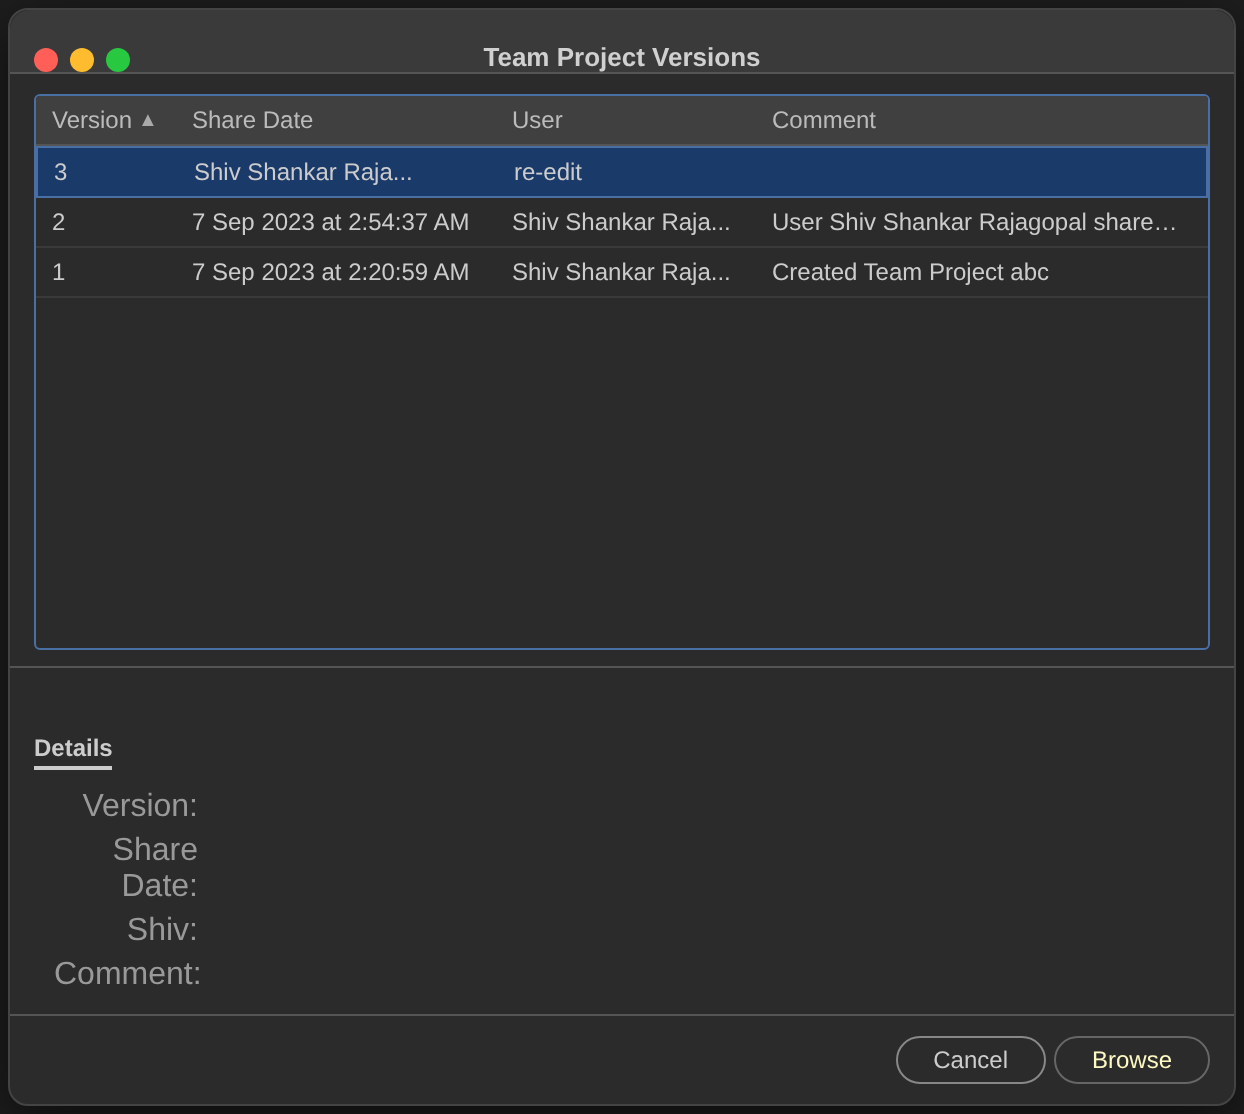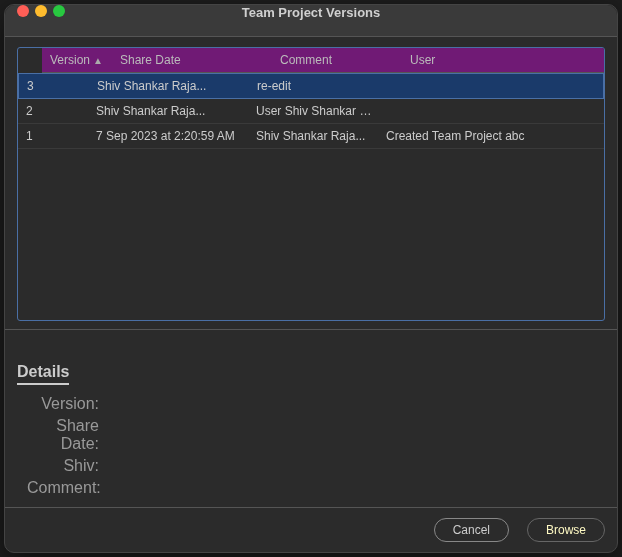--- a/index.html
+++ b/index.html
@@ -30,21 +30,21 @@
       flex-direction: column;
       overflow: hidden;
       box-shadow: 0 8px 30px rgba(0,0,0,0.6);
     }
 
     
     .title-bar {
       background: #3a3a3a;
       height: 32px;
       display: flex;
-      align-items: flex-start;
+      align-items: flex-end;
       justify-content: center;
       position: relative;
       border-bottom: 1px solid #555;
       border-radius: 10px 10px 0 0;
       flex-shrink: 0;
     }
 
     .traffic-lights {
       position: absolute;
       left: 12px;
@@ -85,25 +85,24 @@
       flex: 1;
       overflow: hidden;
       display: flex;
       flex-direction: column;
       margin-bottom: 8px;
     }
 
     .table-header {
       display: grid;
       grid-template-columns: 70px 160px 130px 1fr;
-      background: #701a75;
+      background: #404040;
       border-bottom: 1px solid #555;
       padding: 5px 8px;
       flex-shrink: 0;
-      margin-left: 24px;
     }
 
     .col-header {
       font-size: 12px;
       color: #bbb;
       font-weight: 500;
       display: flex;
       align-items: center;
       gap: 3px;
     }
@@ -142,21 +141,21 @@
 
     
     .details-section {
       border-top: 1px solid #555;
       padding: 10px 12px;
       flex-shrink: 0;
     }
 
     .details-tab {
       display: inline-block;
-      font-size: 16px;
+      font-size: 12px;
       color: #ccc;
       font-weight: 600;
       border-bottom: 2px solid #ccc;
       padding-bottom: 2px;
       margin-bottom: 10px;
       margin-top: 23px;
     }
 
     .details-grid {
       display: grid;
@@ -174,21 +173,21 @@
 
     .detail-value {
       font-size: 12px;
       color: #ccc;
     }
 
     
     .button-row {
       display: flex;
       justify-content: flex-end;
-      gap: 18px;
+      gap: 4px;
       padding: 10px 12px 10px 12px;
       flex-shrink: 0;
     }
 
     .btn {
       padding: 4px 18px;
       border-radius: 12px;
       font-size: 12px;
       cursor: pointer;
       border: 1px solid #666;
@@ -234,35 +233,36 @@
 
       <div class="table-header">
         <div class="col-header">
           <span>Version</span>
           <span class="sort-arrow">▲</span>
         </div>
         <div class="col-header">
           <span>Share Date</span>
         </div>
         <div class="col-header">
+          <span>User</span>
+        </div>
+        <div class="col-header">
           <span>Comment</span>
-        </div>
-        <div class="col-header">
-          <span>User</span>
         </div>
       </div>
 
       <div class="table-body">
         <div class="table-row selected">
           <div class="cell">3</div>
           <div class="cell">Shiv Shankar Raja...</div>
           <div class="cell">re-edit</div>
         </div>
         <div class="table-row">
           <div class="cell">2</div>
+          <div class="cell">7 Sep 2023 at 2:54:37 AM</div>
           <div class="cell">Shiv Shankar Raja...</div>
           <div class="cell">User Shiv Shankar Rajagopal shared chan...</div>
         </div>
         <div class="table-row">
           <div class="cell">1</div>
           <div class="cell">7 Sep 2023 at 2:20:59 AM</div>
           <div class="cell">Shiv Shankar Raja...</div>
           <div class="cell">Created Team Project abc</div>
         </div>
       </div>

